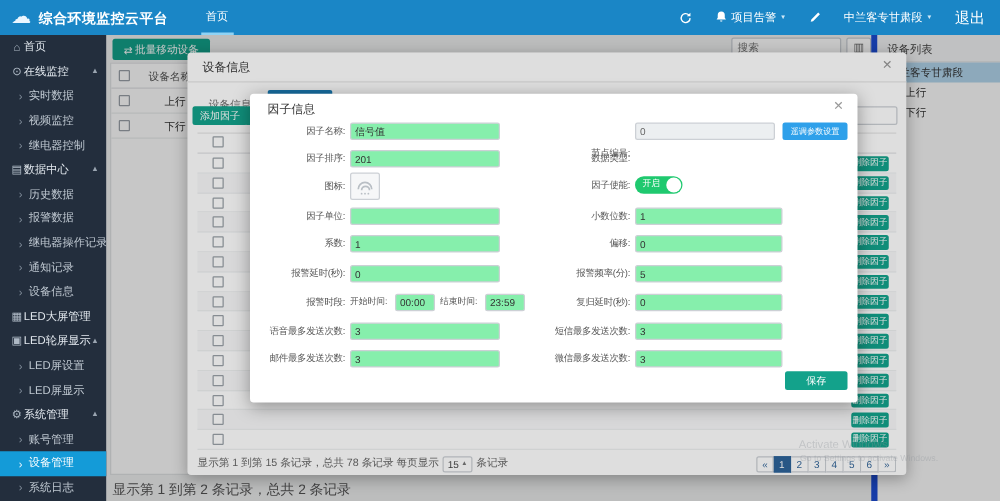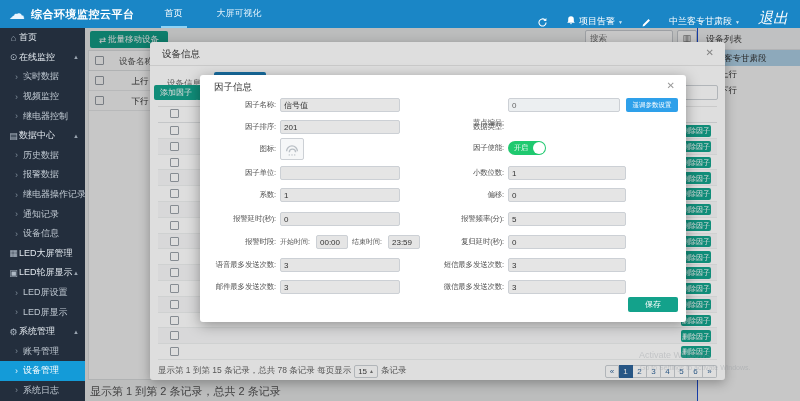--- a/index.html
+++ b/index.html
@@ -7,25 +7,25 @@
   body { font-family:"Liberation Sans","DejaVu Sans",sans-serif; background:#fff; }
   .app { position:relative; width:800px; height:401px; overflow:hidden; }
 
   
   .topbar { position:absolute; left:0; top:0; width:800px; height:28px; background:#1a86c6;
             display:flex; align-items:center; color:#fff; z-index:40; }
   .cloud { font-size:16px; margin-left:9px; color:#eaf6ff; line-height:28px; }
   .brand { font-size:11px; font-weight:bold; margin-left:6px; letter-spacing:0.5px; }
   .nav-item { font-size:9px; margin-left:26px; height:28px; line-height:26px; padding:0 4px; cursor:pointer; color:#dff0fb; }
   .nav-item.active { color:#fff; border-bottom:2px solid #8fd3f5; }
-  .tb-right { margin-left:auto; display:flex; align-items:flex-end; height:28px; }
+  .tb-right { margin-left:auto; display:flex; align-items:center; height:28px; }
   .tb-ico { display:inline-flex; align-items:center; margin:0 9px; cursor:pointer; }
   .tb-group { display:inline-flex; align-items:center; gap:3px; font-size:9px; margin:0 9px; cursor:pointer; }
   .caret-dn { font-size:5px; color:#cfe8f7; }
-  .logout { font-size:15px; margin:0 12px 0 9px; cursor:pointer;font-style:italic; }
+  .logout { font-size:12px; margin:0 12px 0 9px; cursor:pointer; }
 
   
   .sidebar { position:absolute; left:0; top:28px; width:85px; height:373px; background:#232e3d; z-index:40; }
   .sb-row { height:19.6px; display:flex; align-items:center; position:relative; font-size:9px; color:#e3e9ef; cursor:pointer; white-space:nowrap; }
   .sb-row.sub { color:#bfc8d1; }
   .sb-row.active { background:#149bd8; color:#fff; }
   .sb-ico { width:11px; margin-left:8px; font-size:9px; text-align:center; color:#aeb9c5; }
   .sb-arrow { margin-left:15px; margin-right:5px; font-size:9px; color:#7f8b99; }
   .sb-row.active .sb-arrow { color:#e8f4fc; }
   .sb-caret { position:absolute; right:6px; font-size:6px; color:#9aa5b1; }
@@ -37,21 +37,21 @@
   .m-search { position:absolute; left:500px; top:2px; width:88px; height:16px; border:1px solid #c9ced3; border-radius:2px; font-size:8.5px; padding:0 4px; color:#333; background:#fff; }
   .cols-btn { position:absolute; left:592px; top:2px; width:20px; height:16px; border:1px solid #c9ced3; background:#fff; border-radius:2px; font-size:9px; color:#666; text-align:center; line-height:14px; cursor:pointer; }
   .m-table { position:absolute; left:3px; top:22px; width:609px; height:330px; background:#fff; border:1px solid #e2e4e6; }
   .m-thead { height:20px; border-bottom:1px solid #e2e4e6; position:relative; font-size:8.5px; color:#555; }
   .m-row { height:20px; border-bottom:1px solid #eceeef; position:relative; font-size:8.5px; color:#333; }
   .chk { position:absolute; width:9px; height:9px; border:1px solid #9aa1a8; background:#fff; border-radius:1px; top:5px; }
   .m-name { position:absolute; left:20px; top:0; width:62px; text-align:center; line-height:20px; }
   .sort-ico { font-size:7px; color:#b7bcc1; }
   .m-footer { position:absolute; left:5px; top:356px; font-size:11px; color:#555; }
 
-  .dev-panel { position:absolute; left:612px; top:0; width:103px; height:373px; background:#fff; border-left:1px solid #1d4ed8; }
+  .dev-panel { position:absolute; left:612px; top:0; width:103px; height:373px; background:#fff; border-left:5px solid #1d4ed8; }
   .dev-head { height:22px; line-height:22px; border-bottom:1px solid #e4e6e8; background:#f7f8f9; font-size:9px; color:#444; padding-left:8px; }
   .tree-item { height:16px; line-height:16px; font-size:8.5px; color:#333; white-space:nowrap; overflow:hidden; cursor:pointer; }
   .tree-item .tw { font-size:6px; color:#888; margin:0 2px 0 4px; }
   .tree-item.selected { background:#b5d9f0; }
   .tree-item.child { padding-left:16px; }
 
   .backdrop1 { position:absolute; left:85px; top:28px; width:715px; height:373px; background:rgba(0,0,0,0.22); z-index:50; }
 
   
   .outer-modal { position:absolute; left:150px; top:42px; width:575px; height:338px; background:#fff; border-radius:3px;
@@ -81,21 +81,21 @@
   .pg:last-child { border-radius:0 2px 2px 0; }
   .pg.active { background:#2d6399; border-color:#2d6399; color:#fff; }
 
   .backdrop2 { position:absolute; left:150px; top:42px; width:575px; height:338px; background:rgba(0,0,0,0.13); z-index:70; border-radius:3px; }
 
   
   .inner-modal { position:absolute; left:200px; top:75px; width:486px; height:247px; background:#fff; border-radius:3px;
                  box-shadow:0 3px 14px rgba(0,0,0,0.35); z-index:80; }
   .im-title { position:absolute; left:14px; top:6px; font-size:9.5px; color:#333; }
   .fl { position:absolute; width:74px; text-align:right; font-size:7.5px; color:#555; line-height:14px; letter-spacing:-0.2px; white-space:nowrap; }
-  .fi { position:absolute; height:14px; width:120px; border:1px solid #ccd0d5; border-radius:2px; font-size:8px; padding:0 3px; color:#333; background:#e5e5e5; }
+  .fi { position:absolute; height:14px; width:120px; border:1px solid #ccd0d5; border-radius:2px; font-size:8px; padding:0 3px; color:#333; background:#86efac; }
   .fi.right { width:118px; }
   .fi.dis { background:#eceff1; color:#666; }
   .sublab { position:absolute; font-size:7px; color:#555; line-height:14px; white-space:nowrap; }
   .fi.time { width:32px; }
   .icon-box { position:absolute; left:80px; top:63px; width:24px; height:22px; border:1px solid #ccd0d5; border-radius:2px; background:#f6f7f8;
               display:flex; align-items:center; justify-content:center; cursor:pointer; }
   .toggle { position:absolute; left:308px; top:66px; width:38px; height:14px; background:#1fc96f; border-radius:7px; cursor:pointer; }
   .toggle .t-lab { position:absolute; left:6px; top:0; font-size:7px; color:#fff; line-height:14px; }
   .toggle .knob { position:absolute; right:1px; top:1px; width:12px; height:12px; background:#fff; border-radius:50%; }
   .param-btn { position:absolute; left:426px; top:23px; width:52px; height:14px; background:#2ea0ea; color:#fff; border:none; border-radius:2px;
@@ -108,21 +108,20 @@
 </style>
 </head>
 <body>
 
 <div class="app">
 
   <header class="topbar">
     <span class="cloud">☁</span>
     <span class="brand">综合环境监控云平台</span>
     <span class="nav-item active">首页</span>
-    <span class="nav-item">大屏可视化</span>
     <div class="tb-right">
       <span class="tb-ico">
         <svg width="11" height="11" viewBox="0 0 16 16">
             <path fill="none" stroke="#fff" stroke-width="1.6" d="M13.2 8a5.2 5.2 0 1 1-1.5-3.7"></path>
             <path fill="#fff" d="M13.6 1.6v4.2h-4.2z"></path>
           </svg>
       </span>
       <span class="tb-group">
         <span>
           <svg width="10" height="11" viewBox="0 0 16 16">

